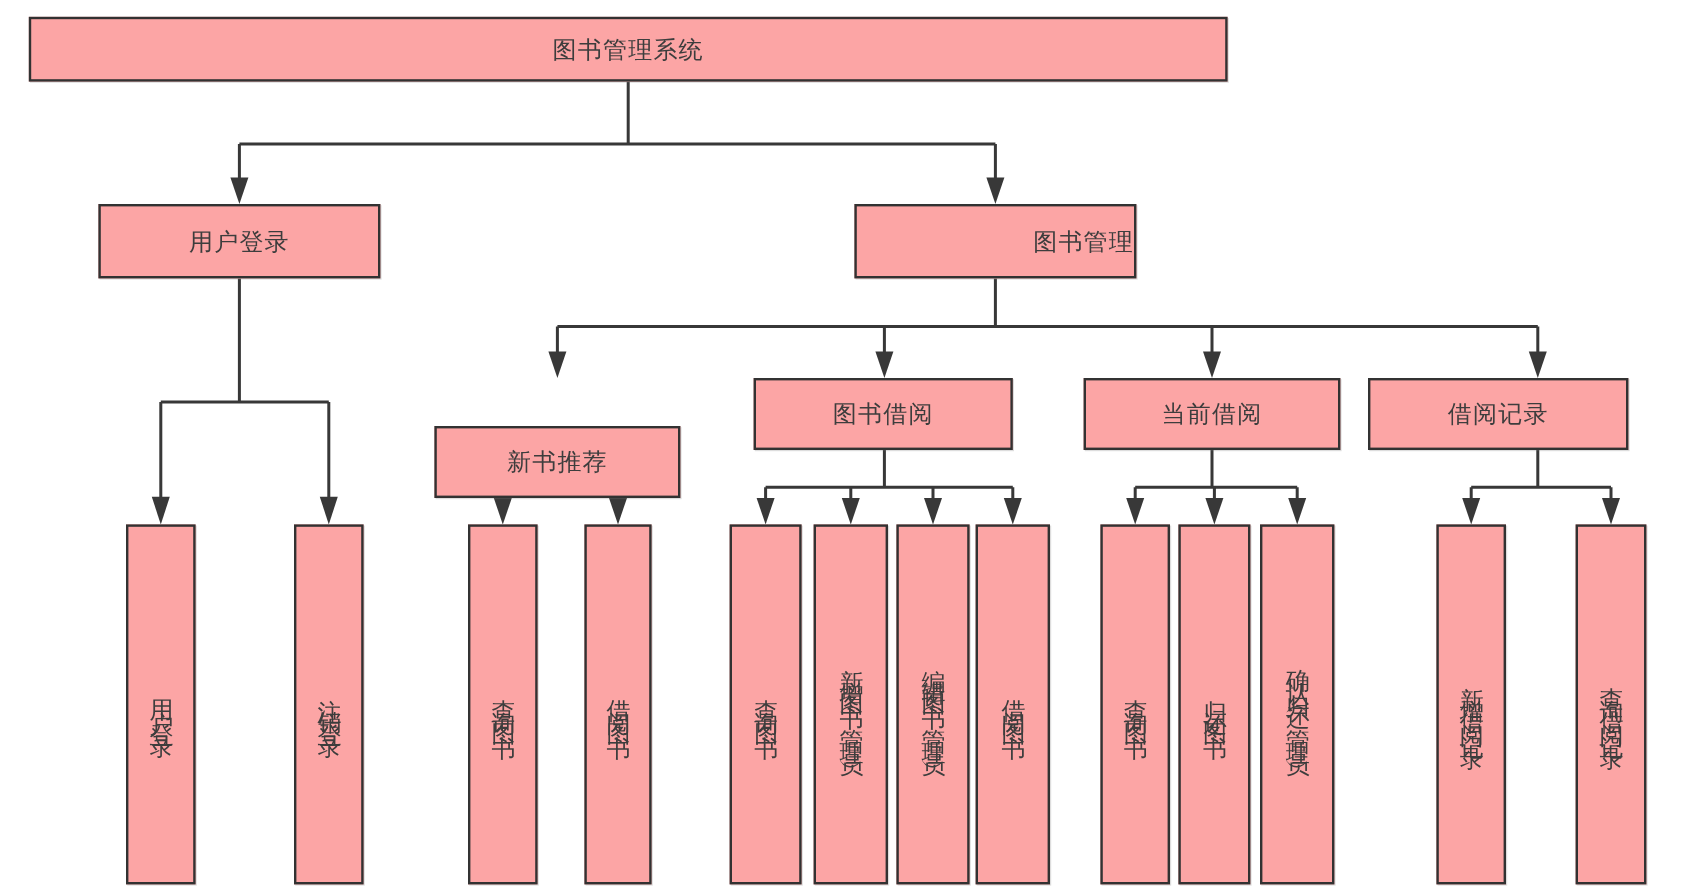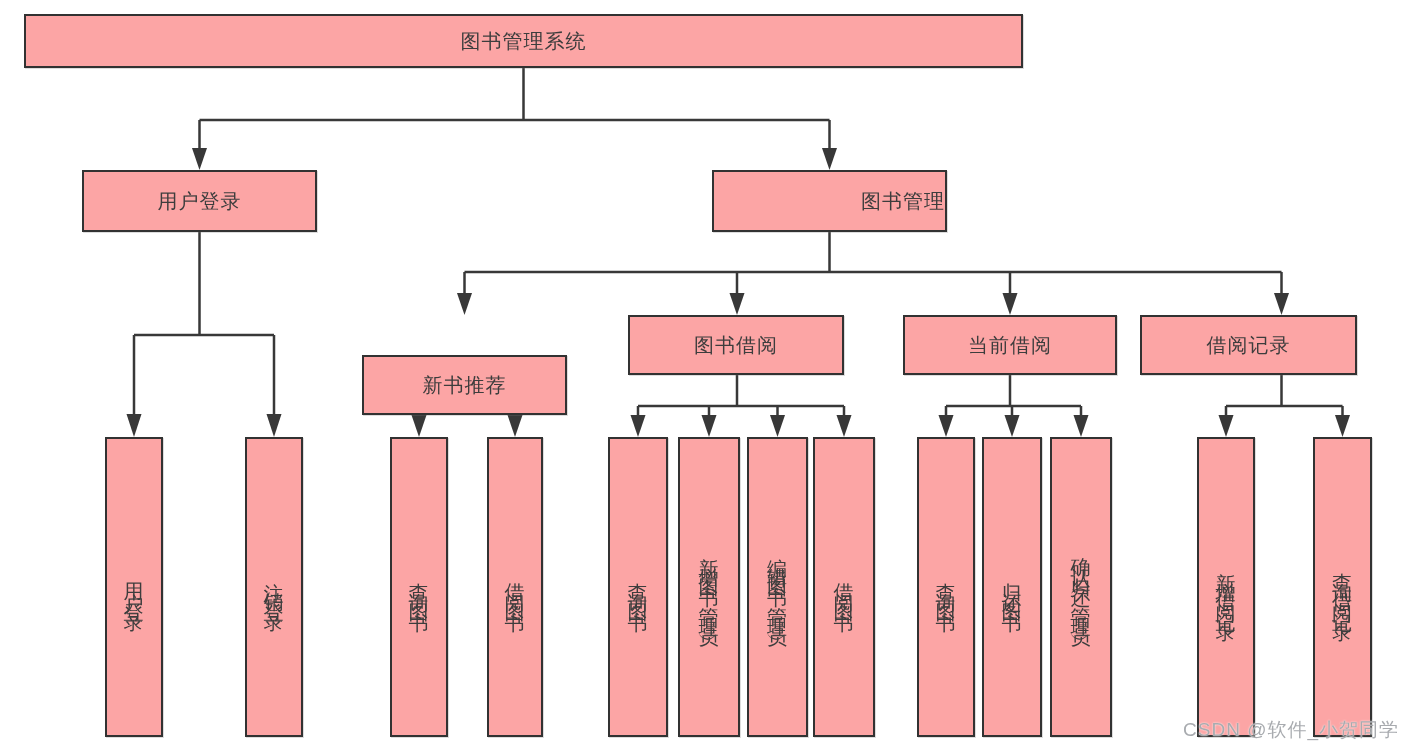--- a/index.html
+++ b/index.html
@@ -182,15 +182,14 @@
     <span>确认归还（管理员）</span>
   </div>
 
   <div class="node vbox" style="left:1197px; top:437px; width:58px; height:300px;">
     <span>新增借阅记录</span>
   </div>
   <div class="node vbox" style="left:1313px; top:437px; width:59px; height:300px;">
     <span>查询借阅记录</span>
   </div>
 
-  <div class="watermark">CSDN @软件_小贺同学</div>
 
 </div>
 
 </body></html>

